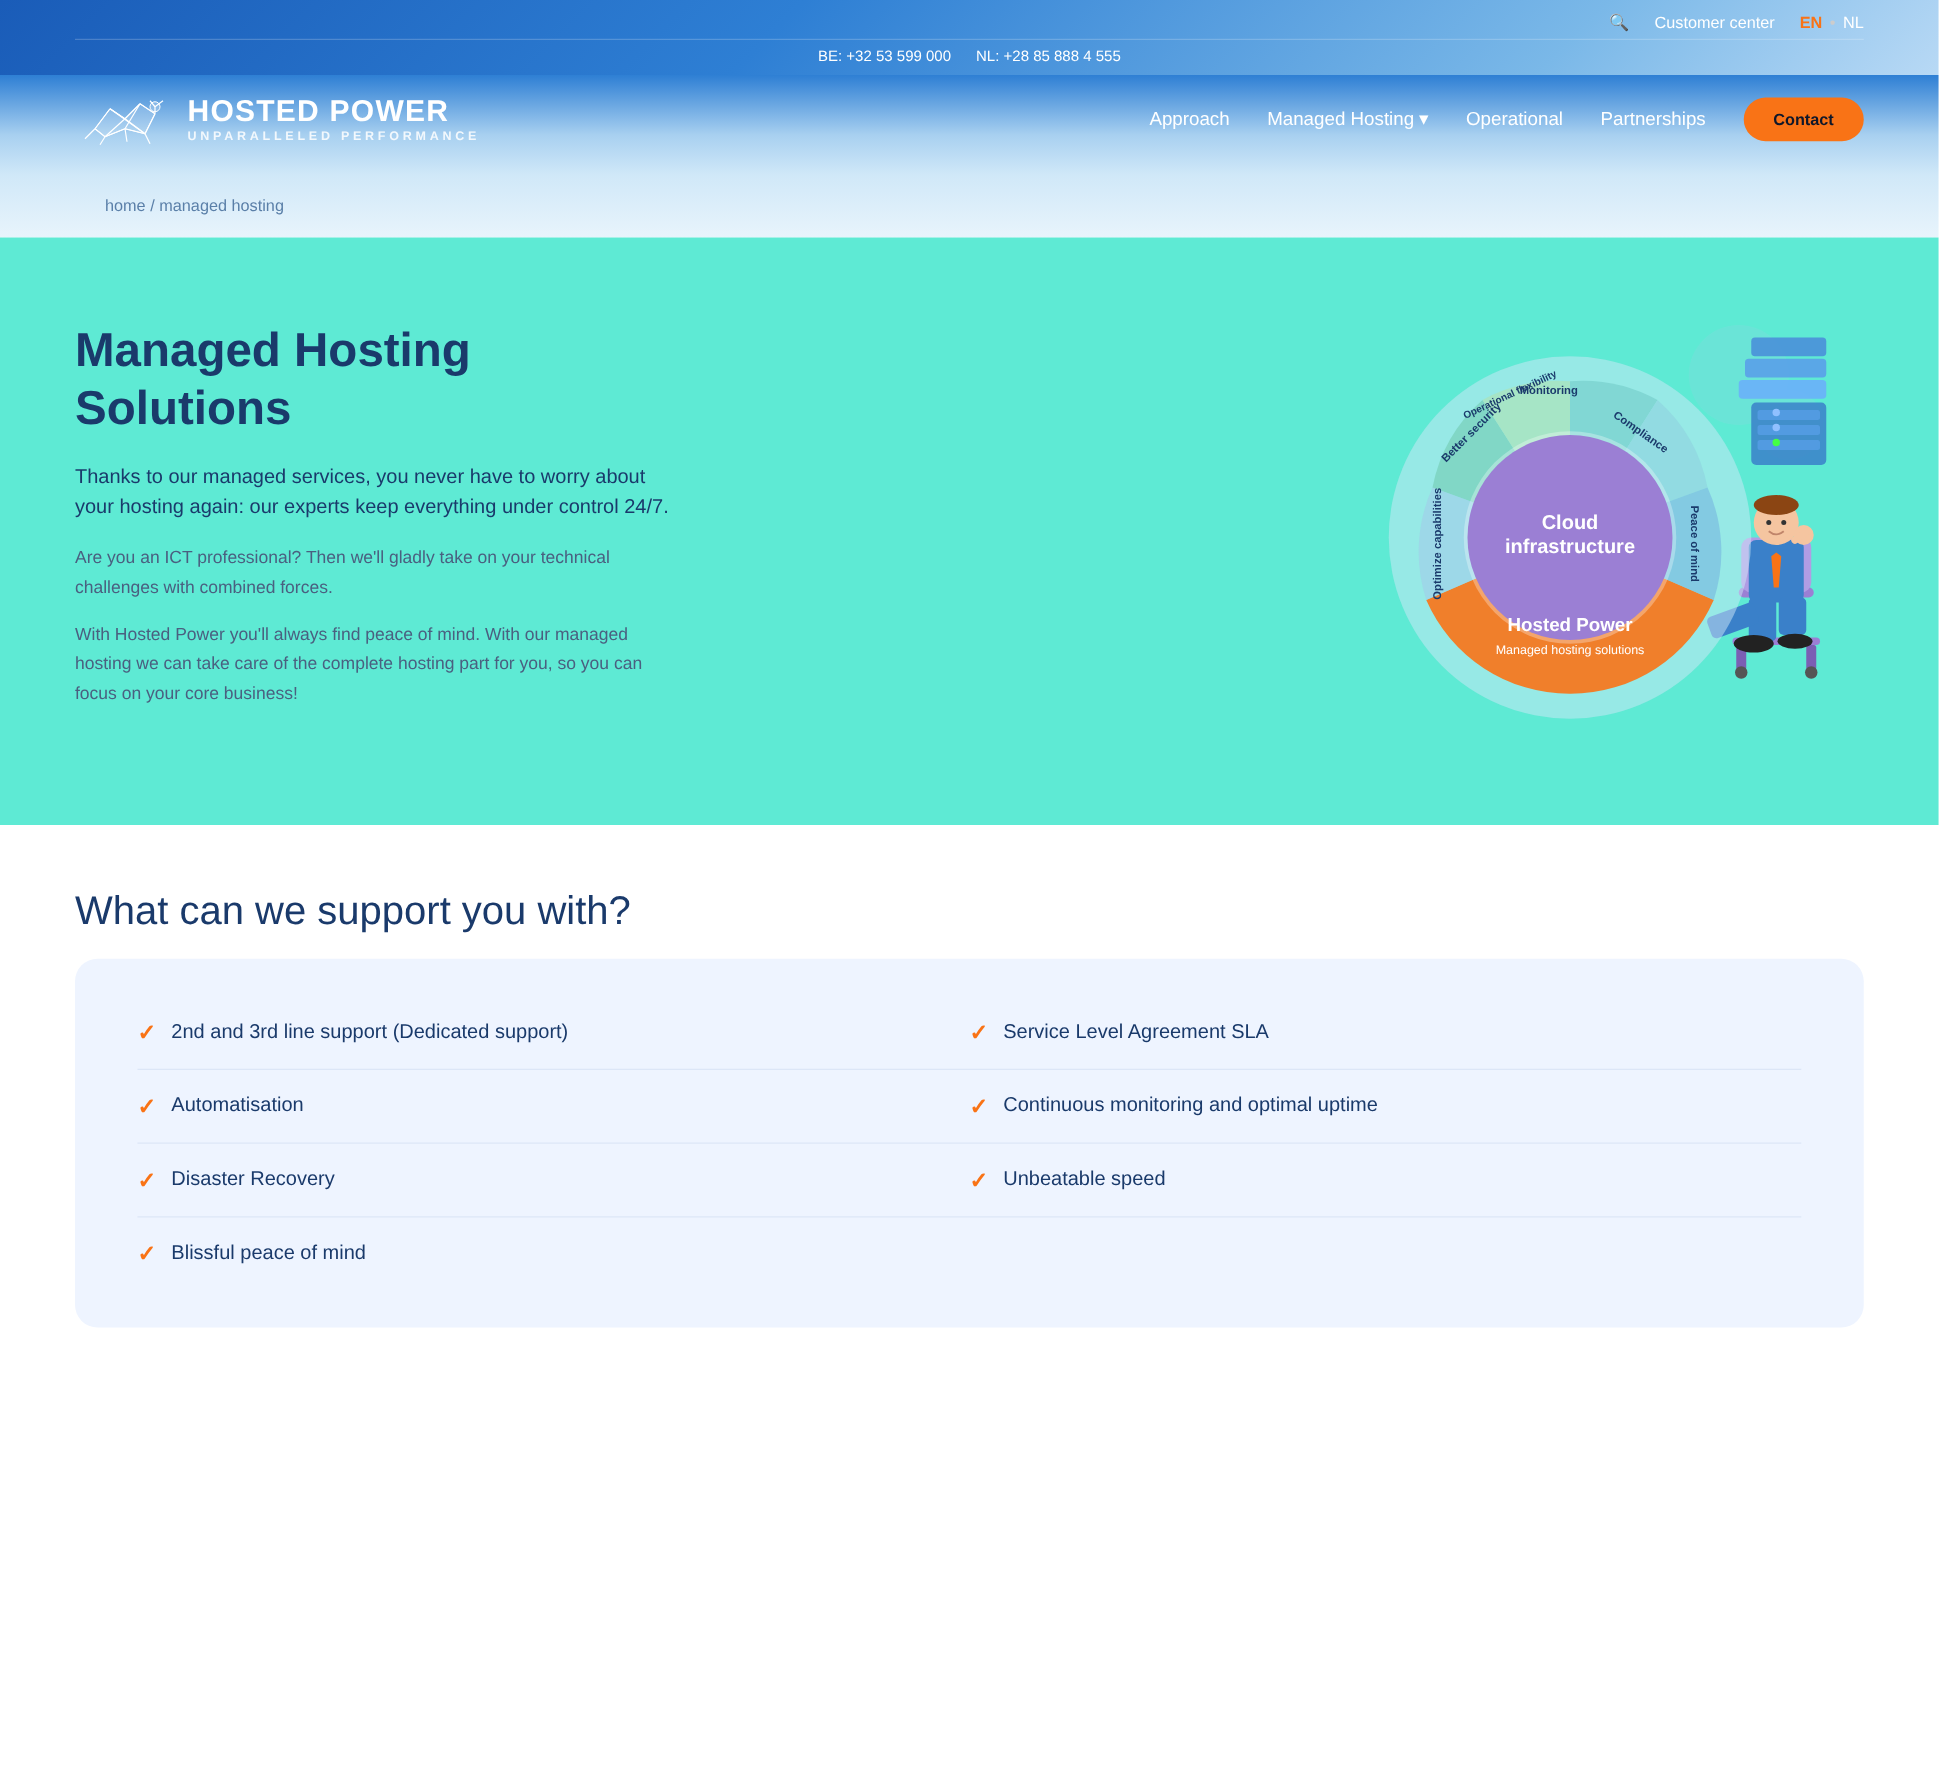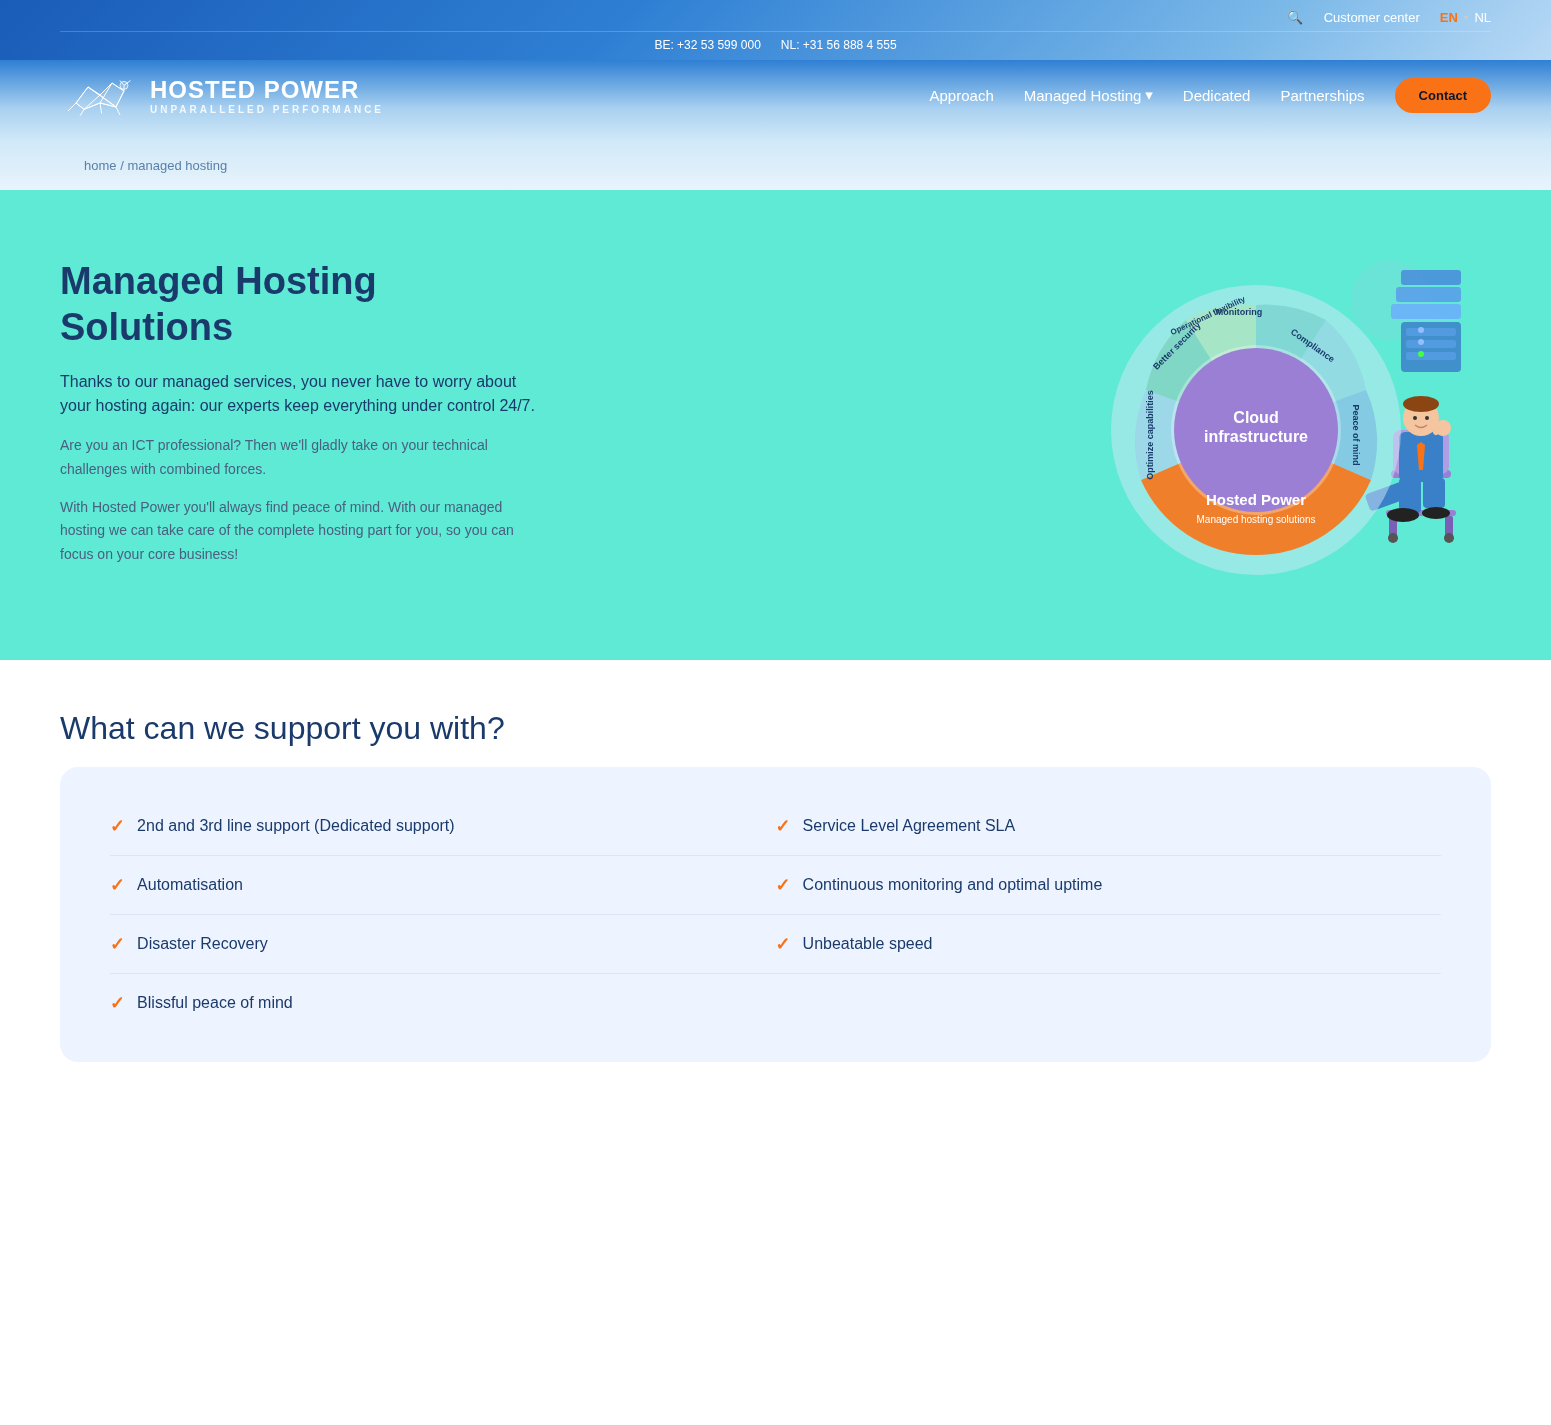--- a/index.html
+++ b/index.html
@@ -111,21 +111,21 @@
     <span style="cursor:pointer;">🔍</span>
     <span style="cursor:pointer;">Customer center</span>
     <span class="lang">
       <span class="active" style="cursor:pointer;">EN</span>
       <span class="sep">•</span>
       <span style="cursor:pointer;">NL</span>
     </span>
   </div>
   <div class="top-bar-phones">
     <span>BE: +32 53 599 000</span>
-    <span>NL: +31 56 888 4 555</span>
+    <span>NL: +28 85 888 4 555</span>
   </div>
 </div>
 
 <div class="header-nav">
   <div class="logo-area">
 
     <svg class="logo-icon" viewBox="0 0 100 60">
       <g fill="none" stroke="#fff" stroke-width="1.2">
 
         <polygon points="20,40 35,20 50,30 65,15 80,25 70,45 50,40 30,48" fill="rgba(255,255,255,0.15)" stroke="#fff" stroke-width="1"></polygon>
@@ -158,21 +158,21 @@
       <span class="logo-name">HOSTED POWER</span>
       <span class="logo-tagline">UNPARALLELED PERFORMANCE</span>
     </div>
   </div>
   <div class="nav-links">
     <span class="nav-link">Approach</span>
     <span class="nav-link has-dropdown">
       <span>Managed Hosting</span>
       <span>▾</span>
     </span>
-    <span class="nav-link">Dedicated</span>
+    <span class="nav-link">Operational</span>
     <span class="nav-link">Partnerships</span>
     <button class="contact-btn">Contact</button>
   </div>
 </div>
 
 <div class="breadcrumb-bar">
   <span class="breadcrumb">
     <a>home</a>
     <span>/</span>
     <span>managed hosting</span>

